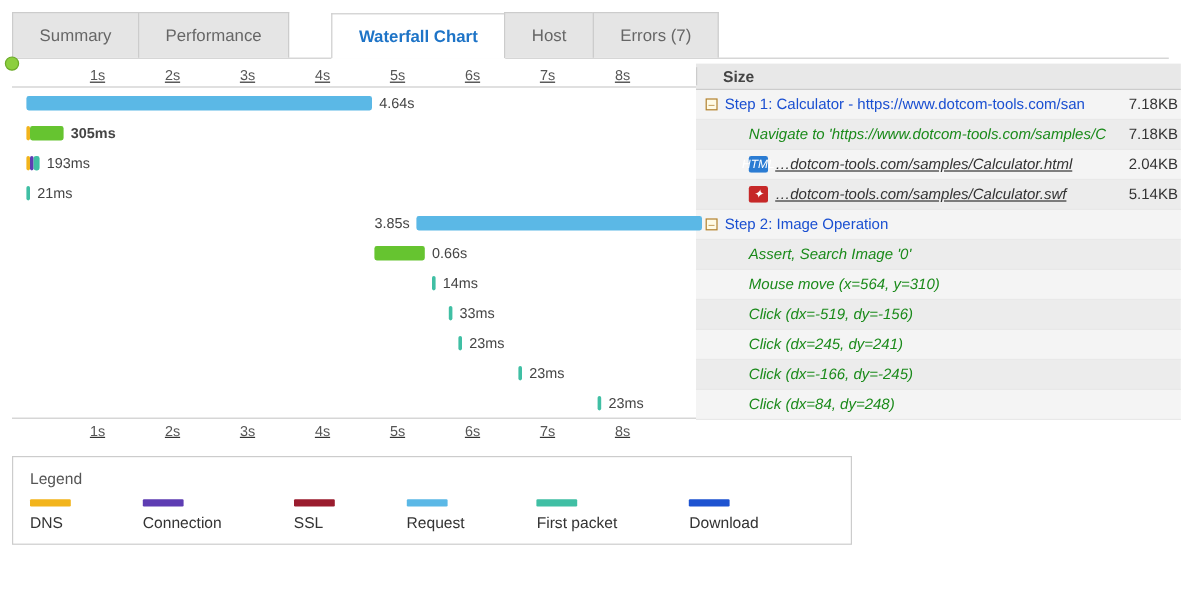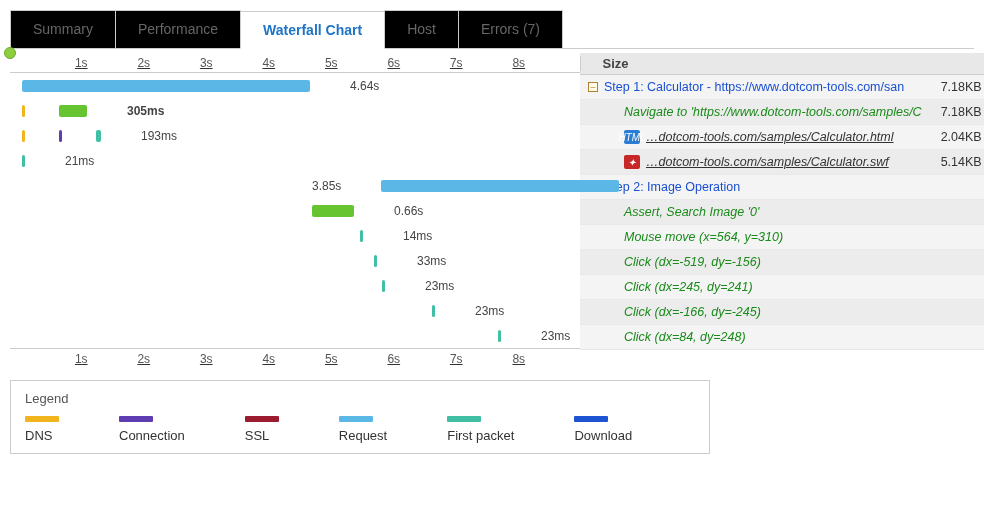--- a/index.html
+++ b/index.html
@@ -13,33 +13,34 @@
   }
   
   .tabs {
     display: flex;
     border-bottom: 1px solid #ccc;
   }
   .tab {
     padding: 10px 22px;
     border: 1px solid #ccc;
     border-bottom: none;
-    background: #000000;
+    background: #e5e5e5;
     color: #666;
     cursor: pointer;
     margin-right: -1px;
     font-size: 14px;
   }
   .tab.active {
     background: #fff;
     color: #1e74c7;
     font-weight: 600;
     border-bottom: 1px solid #fff;
     position: relative;
     top: 1px;
+    margin-left: 36px;
   }
 
   
   .main {
     display: flex;
     margin-top: 4px;
   }
   .chart-pane {
     flex: 0 0 570px;
     position: relative;
@@ -73,21 +74,20 @@
     height: 25px;
     position: relative;
     display: flex;
     align-items: center;
   }
   .bar-wrap {
     position: absolute;
     display: flex;
     align-items: center;
     height: 100%;
-    gap: 34px;
   }
   .bar {
     height: 12px;
     border-radius: 2px;
   }
   .bar.req { background:#5bb8e6; }
   .bar.dns { background:#f2b41c; }
   .bar.conn { background:#5e3db3; }
   .bar.fp  { background:#40bfa4; }
   .bar.green { background:#66c430; }

